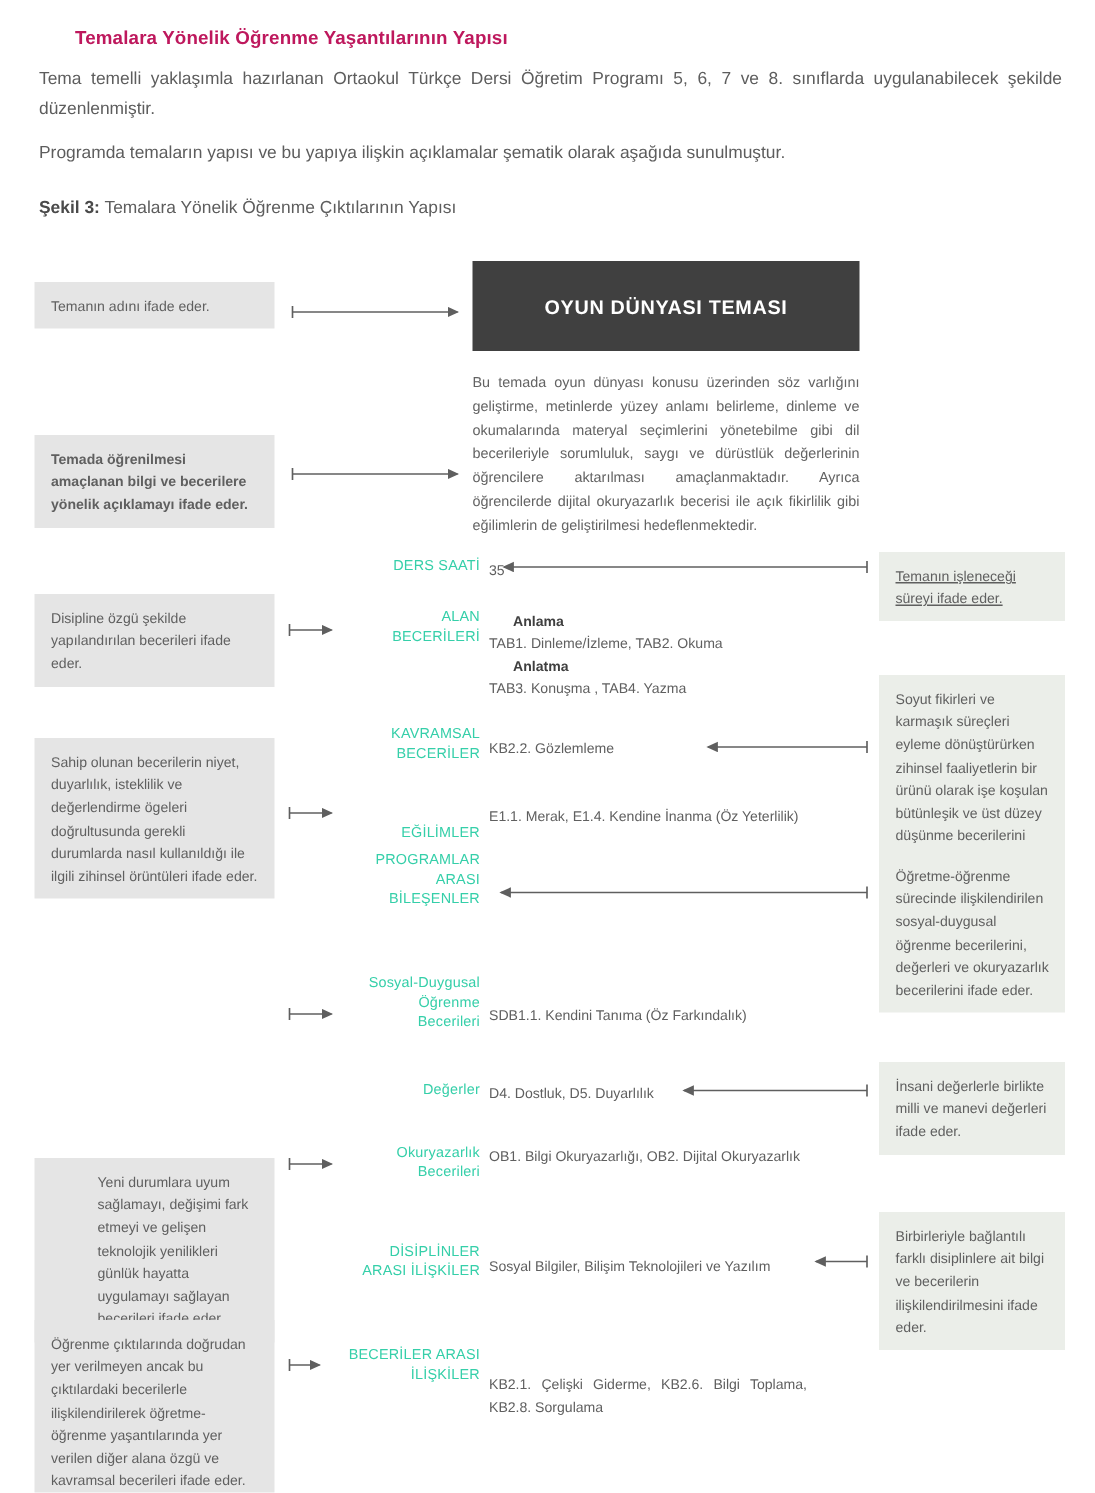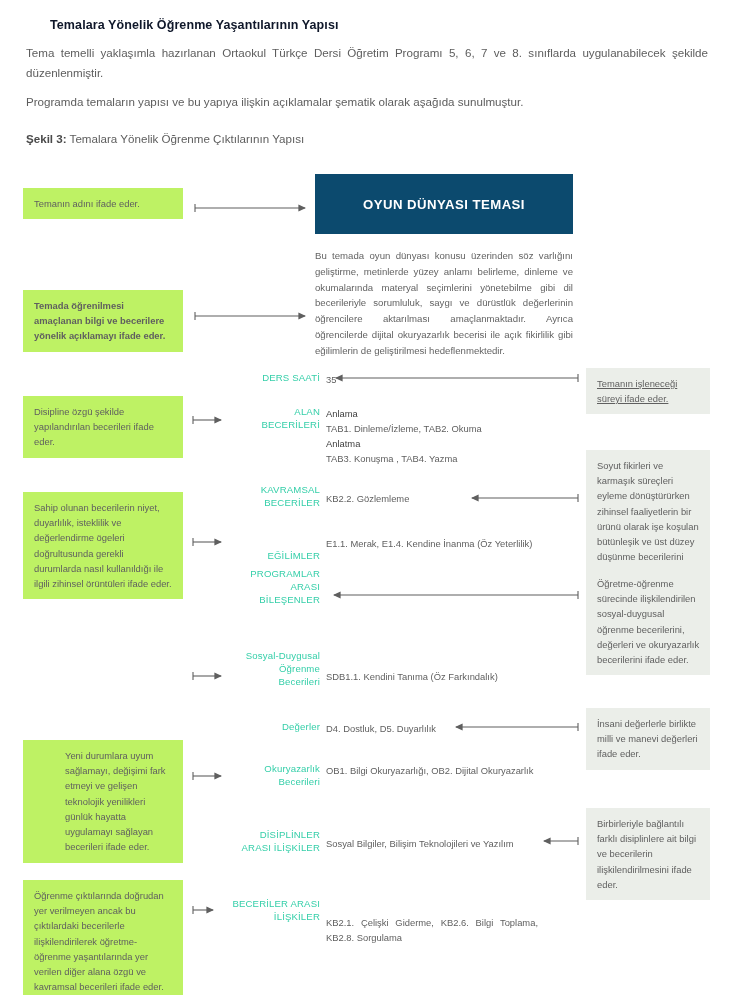--- a/index.html
+++ b/index.html
@@ -10,21 +10,21 @@
     background: #ffffff;
     font-family: "Liberation Sans", sans-serif;
     color: #5b5b5b;
     position: relative;
     overflow: hidden;
   }
 
   
   .doc-head { padding: 18px 14px 0 26px; }
   .section-title {
-    color: #0f172a;
+    color: #be185d;
     font-size: 12.5px;
     font-weight: bold;
     margin: 0 0 11px 24px;
     letter-spacing: .1px;
   }
   .para {
     font-size: 11.6px;
     line-height: 1.72;
     color: #5d5d5d;
     margin: 0 0 9px 0;
@@ -41,21 +41,21 @@
   
   .diagram {
     position: absolute;
     left: 0; top: 160px;
     width: 730px; height: 835px;
   }
   .diagram > * { position: absolute; }
 
   
   .lbox {
-    background: #bef264;
+    background: #e5e5e5;
     color: #5f5f5f;
     font-size: 9.4px;
     line-height: 1.62;
     padding: 8px 10px 8px 11px;
     left: 23px;
     width: 160px;
   }
   
   .rbox {
     background: #ebeee9;
@@ -64,21 +64,21 @@
     line-height: 1.62;
     padding: 8px 10px 8px 11px;
     left: 586px;
     width: 124px;
   }
 
   
   .theme-banner {
     left: 315px; top: 14px;
     width: 258px; height: 60px;
-    background: #0c4a6e;
+    background: #404040;
     color: #ffffff;
     font-size: 13.2px;
     font-weight: bold;
     letter-spacing: .45px;
     display: flex; align-items: center; justify-content: center;
   }
   .theme-desc {
     left: 315px; top: 88px;
     width: 258px;
     font-size: 9.6px;
@@ -101,21 +101,21 @@
   .cat.reg { font-weight: normal; }
 
   
   .val {
     font-size: 9.4px;
     line-height: 1.6;
     color: #5f5f5f;
     left: 326px;
     width: 260px;
   }
-  .val b { color: #3f3f3f; font-weight: normal; }
+  .val b { color: #3f3f3f; font-weight: bold; margin-left: 16px; }
   .val.just { text-align: justify; width: 212px; }
 
   
   .arrows { left: 0; top: 0; width: 730px; height: 835px; pointer-events: none; }
 </style>
 </head>
 <body>
 
 <div class="doc-head">
   <div class="section-title">Temalara Yönelik Öğrenme Yaşantılarının Yapısı</div>
@@ -172,21 +172,21 @@
     </g>
   </svg>
 
   <div class="theme-banner">OYUN DÜNYASI TEMASI</div>
   <div class="theme-desc">Bu temada oyun dünyası konusu üzerinden söz varlığını geliştirme, metinlerde yüzey anlamı belirleme, dinleme ve okumalarında materyal seçimlerini yönetebilme gibi dil becerileriyle sorumluluk, saygı ve dürüstlük değerlerinin öğrencilere aktarılması amaçlanmaktadır. Ayrıca öğrencilerde dijital okuryazarlık becerisi ile açık fikirlilik gibi eğilimlerin de geliştirilmesi hedeflenmektedir.</div>
 
   <div class="lbox" style="top:28px;">Temanın adını ifade eder.</div>
   <div class="lbox" style="top:130px;font-weight:bold;">Temada öğrenilmesi amaçlanan bilgi ve becerilere yönelik açıklamayı ifade eder.</div>
   <div class="lbox" style="top:236px;">Disipline özgü şekilde yapılandırılan becerileri ifade eder.</div>
   <div class="lbox" style="top:332px;">Sahip olunan becerilerin niyet, duyarlılık, isteklilik ve değerlendirme ögeleri doğrultusunda gerekli durumlarda nasıl kullanıldığı ile ilgili zihinsel örüntüleri ifade eder.</div>
-  <div class="lbox" style="top:580px;padding-left:42px;">Yeni durumlara uyum sağlamayı, değişimi fark etmeyi ve gelişen teknolojik yenilikleri günlük hayatta  uygulamayı sağlayan becerileri ifade eder.</div>
+  <div class="lbox" style="top:612px;padding-left:42px;">Yeni durumlara uyum sağlamayı, değişimi fark etmeyi ve gelişen teknolojik yenilikleri günlük hayatta  uygulamayı sağlayan becerileri ifade eder.</div>
   <div class="lbox" style="top:720px;">Öğrenme çıktılarında doğrudan yer verilmeyen ancak bu çıktılardaki becerilerle ilişkilendirilerek öğretme-öğrenme yaşantılarında yer verilen diğer alana özgü ve kavramsal becerileri ifade eder.</div>
 
   <div class="rbox" style="top:208px;text-decoration:underline;">Temanın işleneceği süreyi ifade eder.</div>
   <div class="rbox" style="top:290px;">Soyut fikirleri ve karmaşık süreçleri eyleme dönüştürürken zihinsel faaliyetlerin bir ürünü olarak işe koşulan bütünleşik ve üst düzey düşünme becerilerini ifade eder.</div>
   <div class="rbox" style="top:408px;">Öğretme-öğrenme sürecinde ilişkilendirilen sosyal-duygusal öğrenme becerilerini, değerleri ve okuryazarlık becerilerini ifade eder.</div>
   <div class="rbox" style="top:548px;">İnsani değerlerle birlikte milli ve manevi değerleri ifade eder.</div>
   <div class="rbox" style="top:648px;">Birbirleriyle bağlantılı farklı disiplinlere ait bilgi ve becerilerin ilişkilendirilmesini ifade eder.</div>
 
   <div class="cat" style="top:212px;">DERS SAATİ</div>
   <div class="cat" style="top:246px; white-space:pre-line;">ALAN

